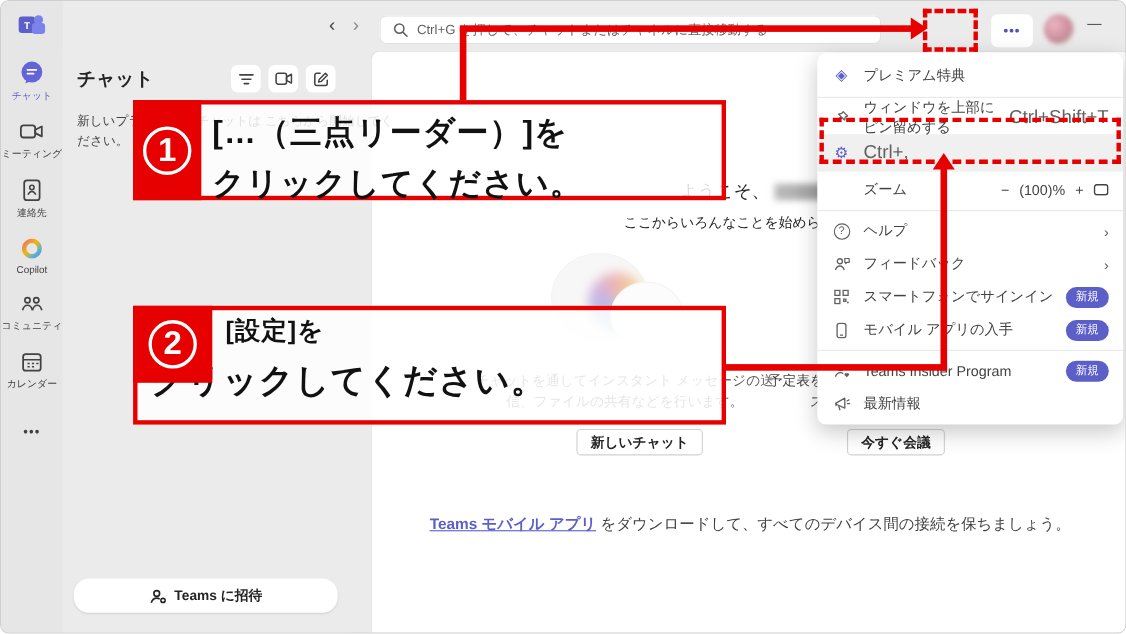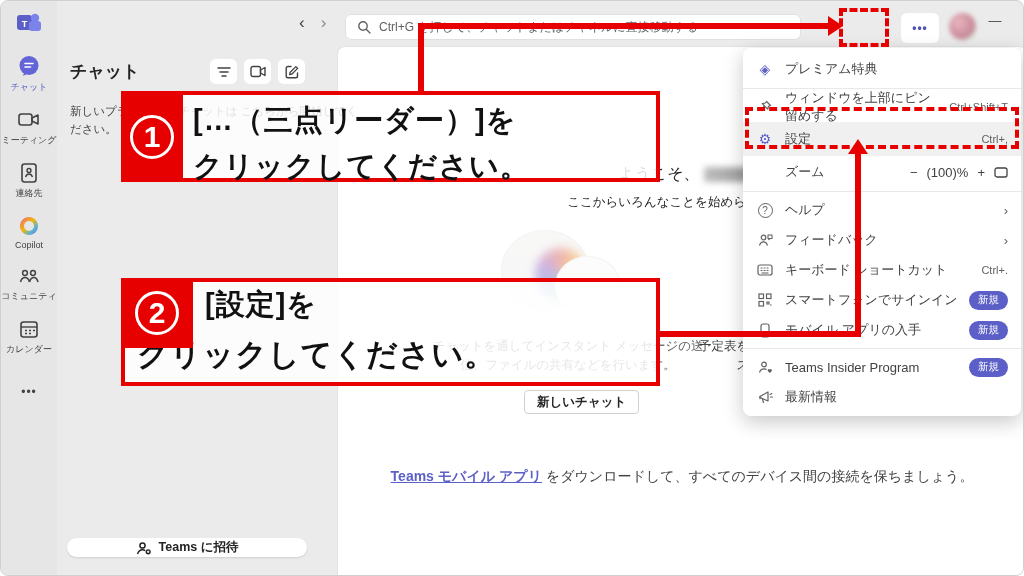--- a/index.html
+++ b/index.html
@@ -26,21 +26,21 @@
   .winctl { position:absolute; top:14px; color:#424242; font-size:13px; width:20px; text-align:center; }
   #min-btn { left:928px; top:12px; }
   #max-btn { left:966px; }
 
   
   #chatpanel { position:absolute; left:56px; top:45px; width:262px; bottom:0; background:#ebebeb; }
   #chatpanel h1 { position:absolute; left:13px; top:14px; font-size:17px; color:#242424; }
   .panel-tools { position:absolute; right:14px; top:13px; display:flex; gap:7px; }
   .tool-btn { width:27px; height:25px; background:#fff; border-radius:6px; display:flex; align-items:center; justify-content:center; }
   #chat-hint { position:absolute; left:13px; top:56px; font-size:11.5px; color:#424242; line-height:18px; white-space:nowrap; z-index:1; }
-  #invite-btn { position:absolute; left:10px; bottom:18px; width:240px; height:19px; background:#fff; border-radius:14px; box-shadow:0 1px 2px rgba(0,0,0,.12); display:flex; align-items:center; justify-content:center; gap:7px; font-size:12.5px; font-weight:bold; color:#242424; }
+  #invite-btn { position:absolute; left:10px; bottom:18px; width:240px; height:31px; background:#fff; border-radius:14px; box-shadow:0 1px 2px rgba(0,0,0,.12); display:flex; align-items:center; justify-content:center; gap:7px; font-size:12.5px; font-weight:bold; color:#242424; }
 
   
   #main { position:absolute; left:336px; top:45px; width:690px; bottom:0; background:#fff; border-radius:8px 8px 0 0; border:1px solid #e2e2e2; border-bottom:none; }
   #welcome-line { position:absolute; left:280px; top:117px; display:flex; align-items:center; gap:4px; font-size:16px; color:#242424; }
   #welcome-line .suffix { font-weight:bold; }
   .name-blur { display:inline-block; width:88px; height:15px; background:linear-gradient(90deg,#bdbdbd,#9e9e9e,#c9c9c9); filter:blur(3px); border-radius:2px; }
   #welcome-sub { position:absolute; left:0; top:147px; width:100%; text-align:center; font-size:12.5px; color:#242424; }
   #bubbles { position:absolute; left:155px; top:183px; width:150px; height:95px; opacity:.55; }
   .bub1 { position:absolute; left:8px; top:0; width:88px; height:80px; border-radius:50%; background:#f3f2f1; box-shadow:0 0 0 1px #ebebeb inset; }
   .bub2 { position:absolute; left:62px; top:26px; width:66px; height:60px; border-radius:50%; background:#fafafa; box-shadow:0 0 0 1px #ececec inset; }
@@ -55,21 +55,21 @@
   #footer-line { position:absolute; left:0; top:421px; width:100%; text-align:center; font-size:14px; color:#424242; }
   #footer-line a { color:#5b5fc7; text-decoration:underline; font-weight:bold; }
 
   
   #menu { position:absolute; left:742px; top:47px; width:278px; background:#fff; border-radius:8px; box-shadow:0 6px 20px rgba(0,0,0,.22); padding:4px 0; z-index:10; }
   .menu-row { display:flex; align-items:center; height:30px; padding:0 13px; gap:11px; font-size:13px; color:#424242; }
   .menu-row.hl { background:#f0f0f0; height:34px; }
   .menu-row .grow { flex:1; }
   .mi { width:18px; display:flex; justify-content:center; align-items:center; color:#616161; font-size:14px; }
   .mi.blue { color:#5b5fc7; }
-  .shortcut { color:#616161; font-size:11px; }
+  .shortcut { color:#616161; font-size:17px; }
   .chev { color:#616161; font-size:13px; }
   .badge { background:#5b5fc7; color:#fff; font-size:10.5px; padding:2.5px 9px; border-radius:10px; }
   .mdiv { height:1px; background:#e8e8e8; margin:3px 0; }
   .zoom-ctl { display:flex; align-items:center; gap:9px; color:#424242; font-size:13px; }
   .help-circle { width:15px; height:15px; border:1.2px solid #616161; border-radius:50%; font-size:10px; display:flex; align-items:center; justify-content:center; color:#616161; }
   #dash-more { position:absolute; left:838px; top:7px; width:50px; height:39px; border:4px dashed #e60000; z-index:21; }
   #dash-settings { position:absolute; left:744px; top:106px; width:274px; height:42px; border:4px dashed #e60000; z-index:21; }
   .arrow-seg { position:absolute; background:#e60000; z-index:20; }
   #arr1-v { left:417px; top:25px; width:6px; height:67px; }
   #arr1-h { left:417px; top:22px; width:412px; height:6px; }
@@ -81,21 +81,21 @@
   .callout { position:absolute; left:120px; width:539px; border:4px solid #e60000; background:rgba(255,255,255,.84); z-index:22; }
   #callout1 { top:90px; height:91px; }
   #callout2 { top:277px; height:108px; }
   .num-badge { position:absolute; left:-4px; top:-4px; background:#e60000; display:flex; align-items:center; justify-content:center; }
   #callout1 .num-badge { width:62px; height:91px; }
   #callout2 .num-badge { width:72px; height:70px; }
   .num-circle { width:44px; height:44px; border:3px solid #fff; border-radius:50%; color:#fff; font-size:30px; font-weight:bold; display:flex; align-items:center; justify-content:center; }
   .callout .l1, .callout .l2 { font-weight:800; color:#111; letter-spacing:1px; white-space:nowrap; }
   #callout1 .l1 { margin:6px 0 0 68px; font-size:29px; }
   #callout1 .l2 { margin:6px 0 0 68px; font-size:29px; }
-  #callout2 .l1 { margin:3px 0 0 80px; font-size:29px; }
+  #callout2 .l1 { margin:3px 0 0 80px; font-size:23px; }
   #callout2 .l2 { margin:9px 0 0 12px; font-size:31px; }
 
   svg { display:block; }
 </style>
 </head>
 <body>
 
 <div id="window">
 
   <div id="rail">
@@ -281,21 +281,20 @@
       <span class="mi">
         <svg width="14" height="14" viewBox="0 0 14 14">
             <path d="M8.5 1.5l4 4-2 .7-.7 3-2.3-2.3-3.6 3.6-.9-.9 3.6-3.6L4.3 3.7l3-.7z" fill="none" stroke="#616161" stroke-width="1.2" stroke-linejoin="round"></path>
           </svg>
       </span>
       <span class="grow">ウィンドウを上部にピン留めする</span>
       <span class="shortcut">Ctrl+Shift+T</span>
     </div>
     <div class="menu-row hl">
       <span class="mi blue">⚙</span>
-      <span class="grow">設定</span>
       <span class="shortcut">Ctrl+,</span>
     </div>
     <div class="menu-row" style="height:32px">
       <span class="mi"></span>
       <span class="grow">ズーム</span>
       <span class="zoom-ctl">
         <span>−</span>
         <span>(100)%</span>
         <span>+</span>
         <span>
@@ -319,30 +318,20 @@
             <circle cx="5.5" cy="4.5" r="2.3" fill="none" stroke="#616161" stroke-width="1.2"></circle>
             <path d="M1.5 12.5c.7-2.4 2.2-3.7 4-3.7s3.3 1.3 4 3.7" fill="none" stroke="#616161" stroke-width="1.2"></path>
             <path d="M10 2h4v3.5h-2l-1.2 1.2V5.5H10z" fill="none" stroke="#616161" stroke-width="1.1" stroke-linejoin="round"></path>
           </svg>
       </span>
       <span class="grow">フィードバック</span>
       <span class="chev">›</span>
     </div>
     <div class="menu-row">
       <span class="mi">
-        <svg width="16" height="12" viewBox="0 0 16 12">
-            <rect x="1" y="1" width="14" height="10" rx="2" fill="none" stroke="#616161" stroke-width="1.2"></rect>
-            <path d="M4 4h1M7 4h1M10 4h1M4 6.5h1M7 6.5h1M10 6.5h1M5 9h6" stroke="#616161" stroke-width="1.1" stroke-linecap="round"></path>
-          </svg>
-      </span>
-      <span class="grow">キーボード ショートカット</span>
-      <span class="shortcut">Ctrl+.</span>
-    </div>
-    <div class="menu-row">
-      <span class="mi">
         <svg width="14" height="14" viewBox="0 0 14 14">
             <rect x="1" y="1" width="4.5" height="4.5" fill="none" stroke="#616161" stroke-width="1.2"></rect>
             <rect x="8.5" y="1" width="4.5" height="4.5" fill="none" stroke="#616161" stroke-width="1.2"></rect>
             <rect x="1" y="8.5" width="4.5" height="4.5" fill="none" stroke="#616161" stroke-width="1.2"></rect>
             <path d="M9 9h2v2H9zM12 12h1.5" stroke="#616161" stroke-width="1.2" fill="none"></path>
           </svg>
       </span>
       <span class="grow">スマートフォンでサインイン</span>
       <span class="badge">新規</span>
     </div>

